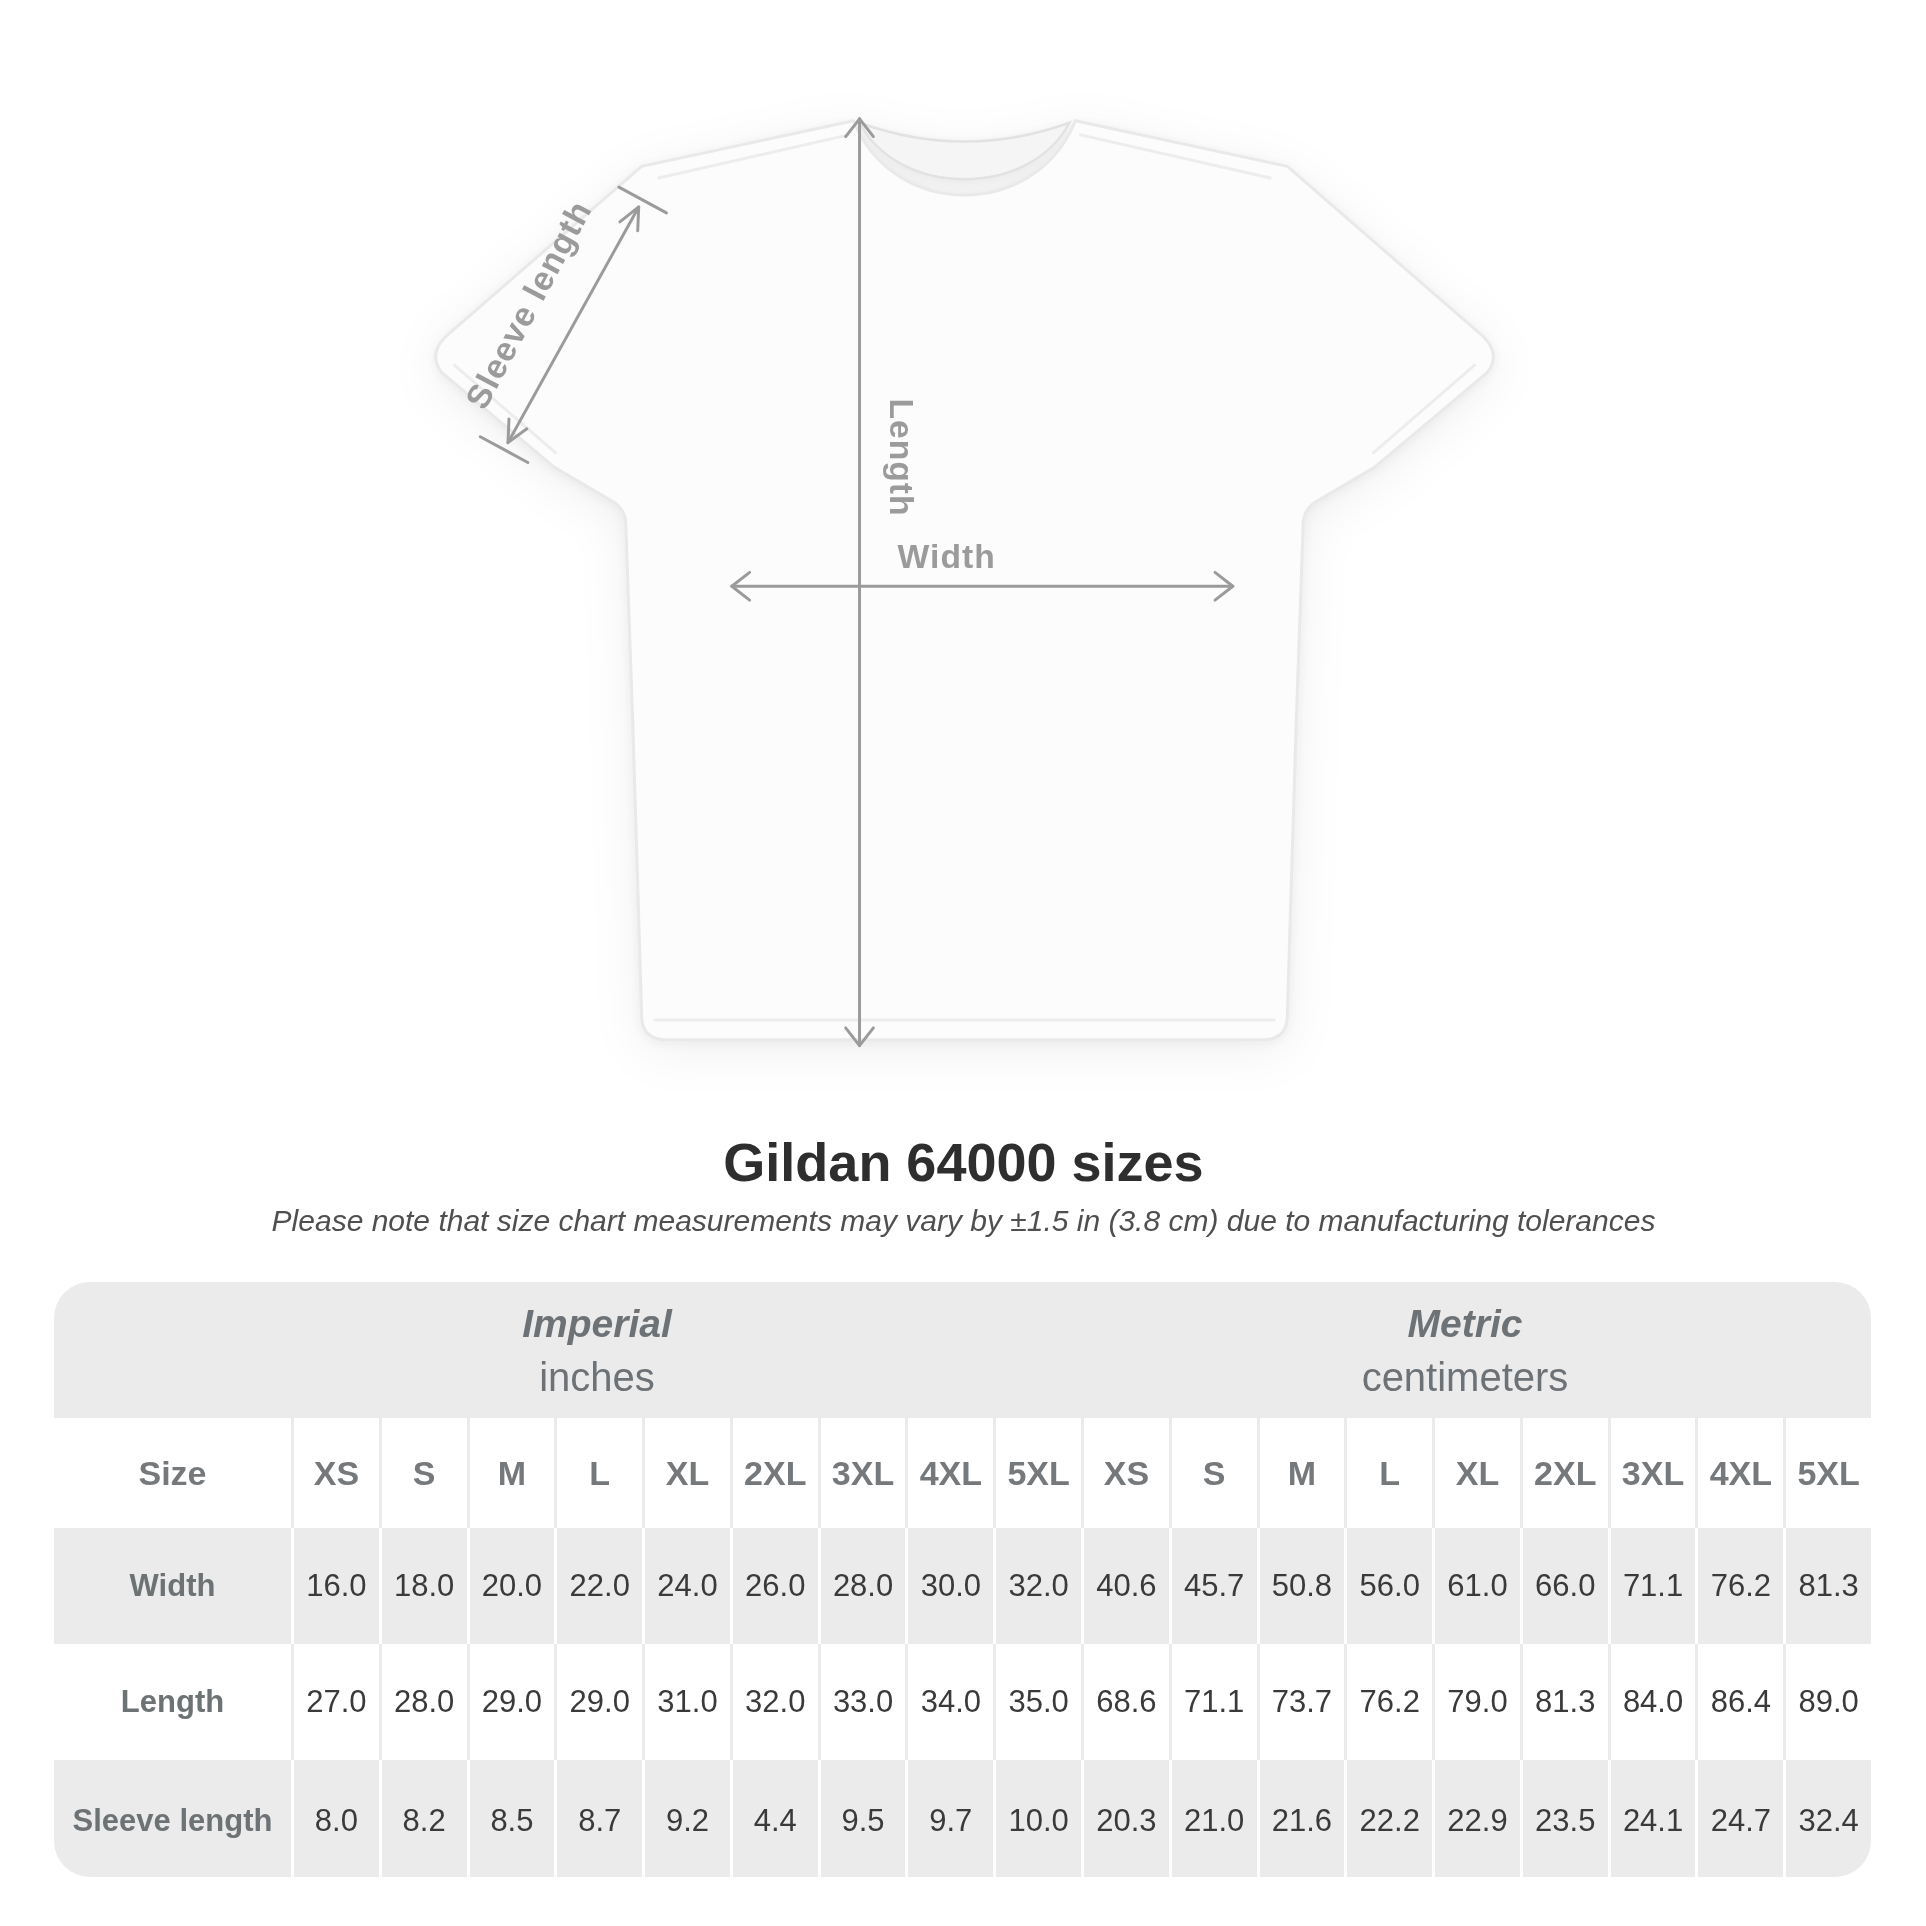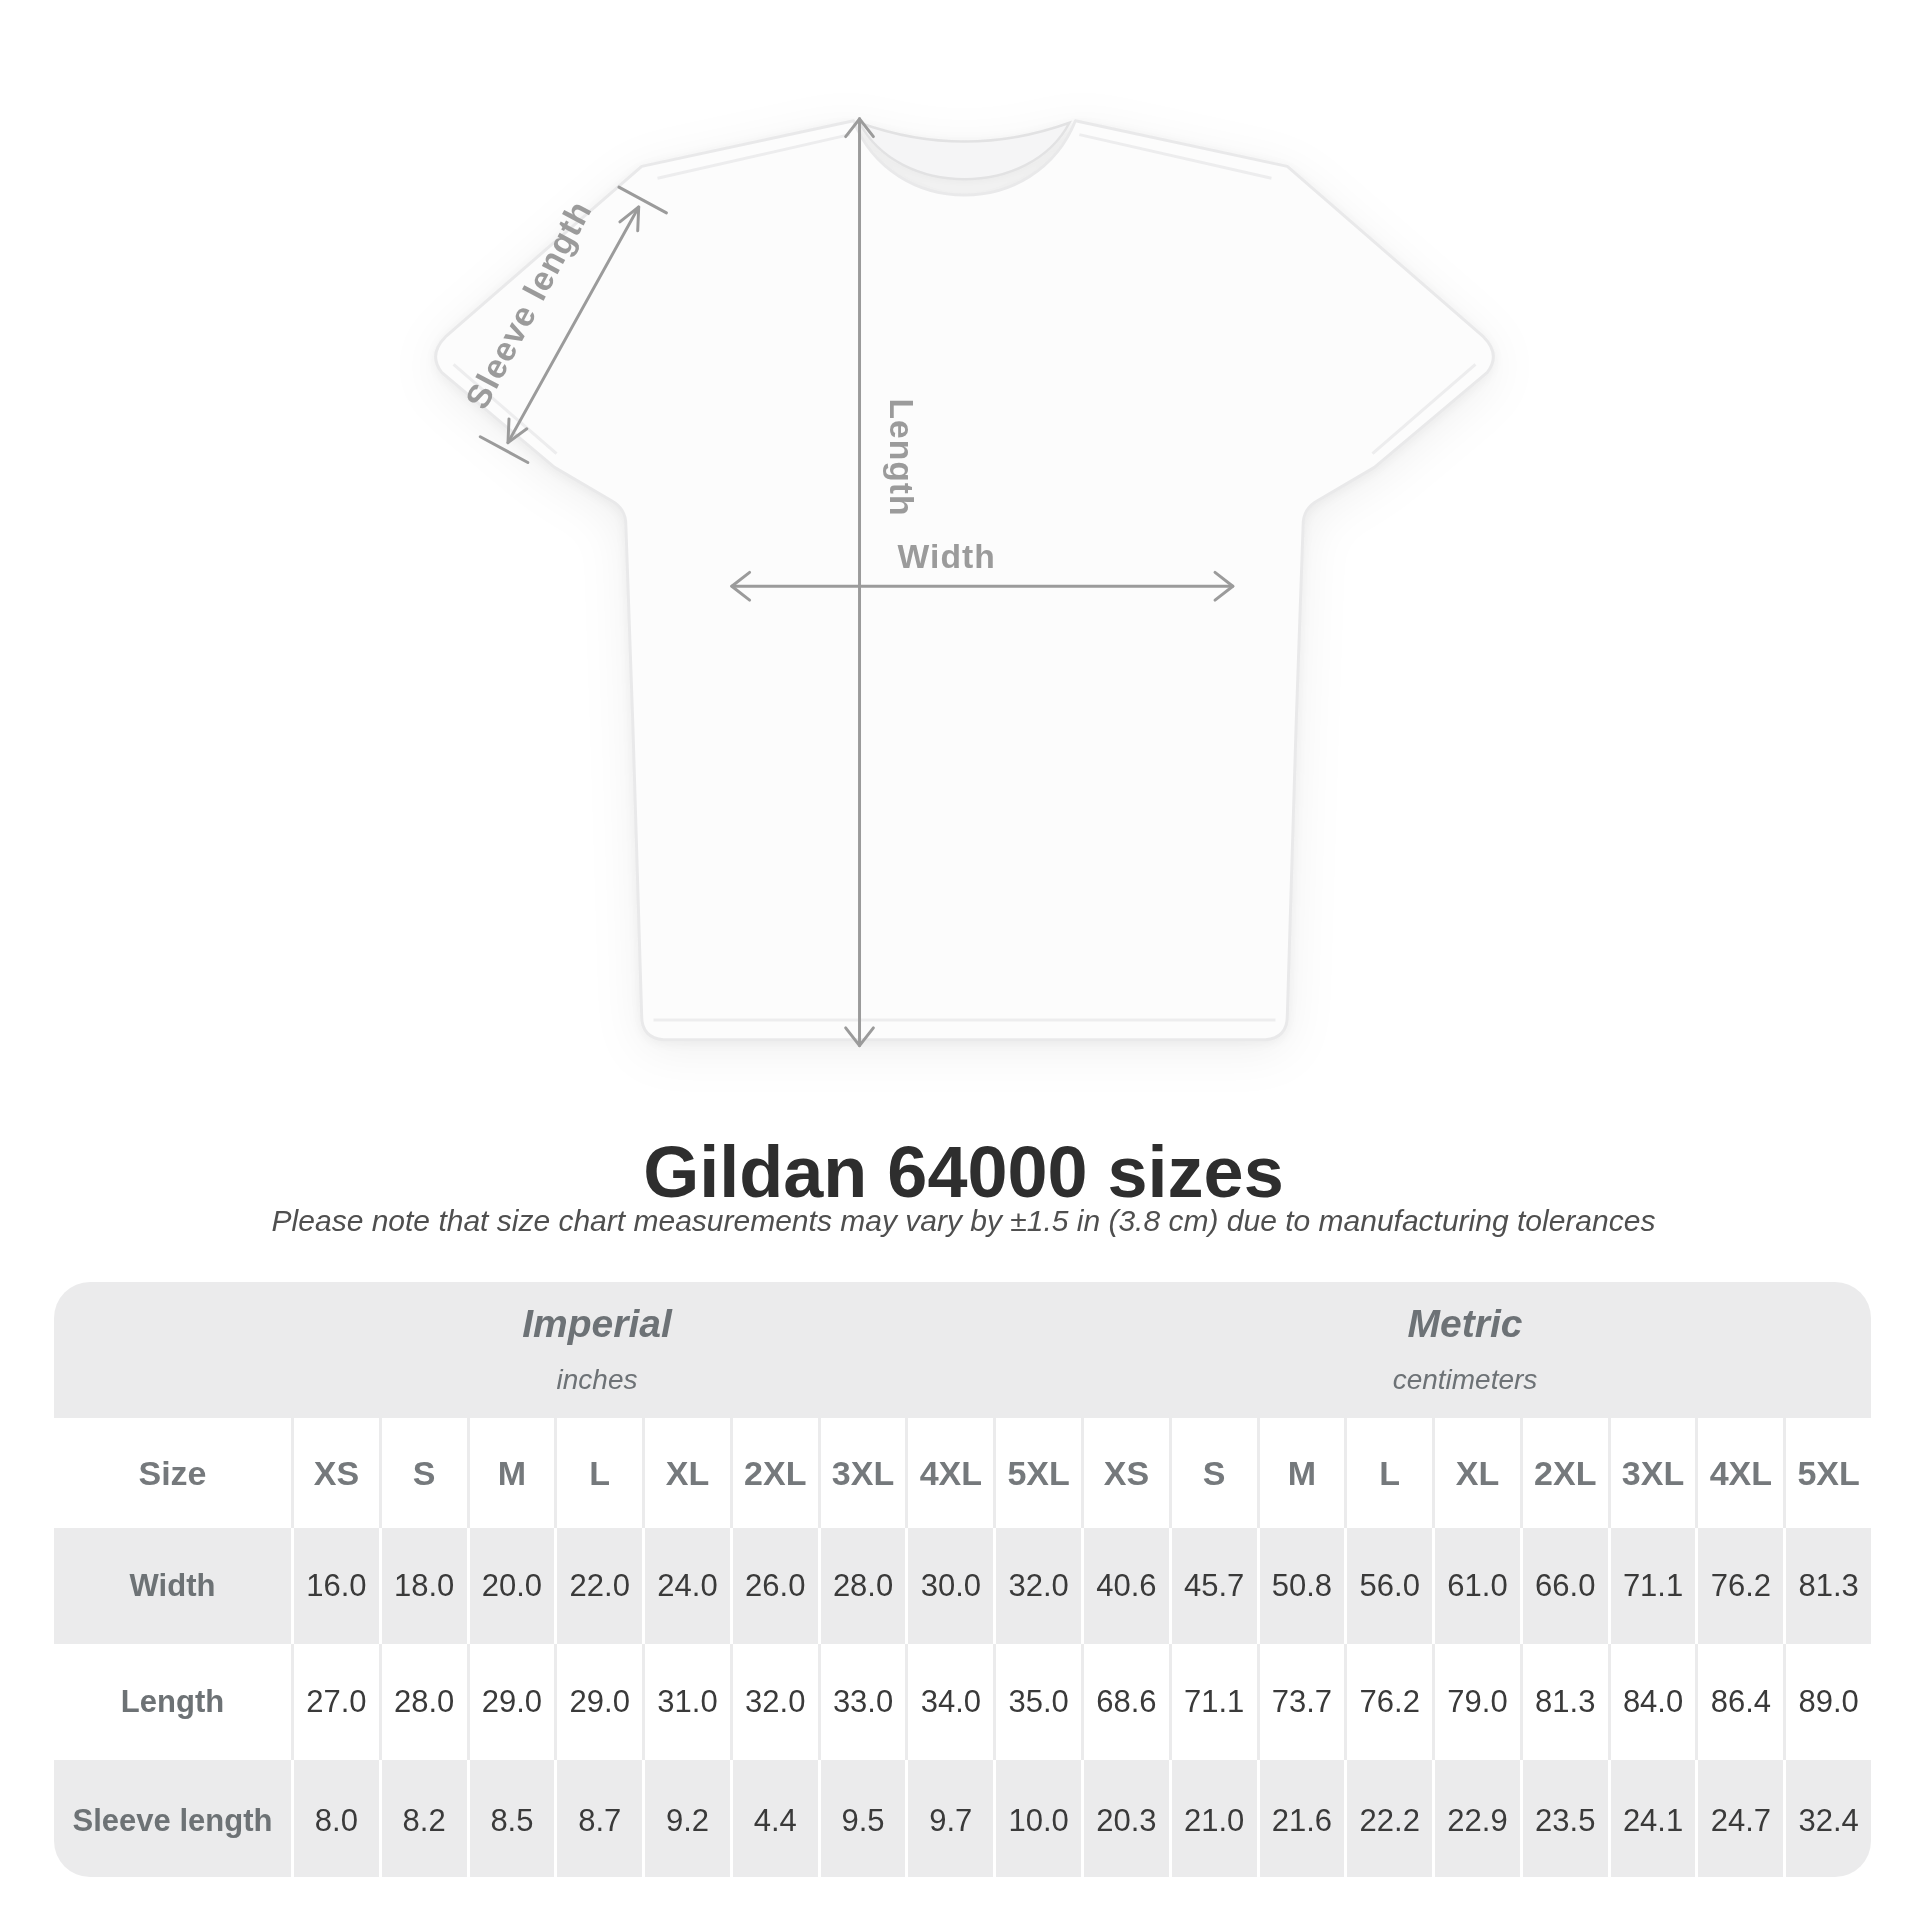--- a/index.html
+++ b/index.html
@@ -10,32 +10,32 @@
   
   .shirt-wrap{position:absolute;left:0;top:0;width:1927px;height:1114px;}
   .tee-body{fill:#fcfcfc;stroke:#e9e9ea;stroke-width:3;stroke-linejoin:round;}
   .tee-shadow{filter:drop-shadow(0 10px 24px rgba(0,0,0,0.06)) drop-shadow(0 2px 6px rgba(0,0,0,0.05));}
   .collar-open{fill:#f5f5f6;stroke:#e2e2e3;stroke-width:2.5;}
   .seam{stroke:#ededee;stroke-width:3;fill:none;}
   .dim{stroke:#9b9b9b;stroke-width:3;fill:none;stroke-linecap:round;stroke-linejoin:round;}
   .dim-text{fill:#9b9b9b;font-weight:bold;font-size:34px;letter-spacing:1px;}
   
   .page-title{position:absolute;left:0;top:1131px;width:100%;text-align:center;
-    font-size:72px;font-weight:bold;color:#2e2e2e;}
+    font-size:54px;font-weight:bold;color:#2e2e2e;}
   .page-subtitle{position:absolute;left:0;top:1204px;width:100%;text-align:center;
     font-size:30px;font-style:italic;color:#4f4f4f;}
   
   .size-table{position:absolute;left:54px;top:1282px;width:1817px;height:595px;
     border-radius:36px;overflow:hidden;}
   .unit-band{position:relative;height:136px;background:#ebebec;}
   .unit-group{position:absolute;top:20px;transform:translateX(-50%);text-align:center;color:#6d7276;}
   .unit-group.imperial{left:543px;}
   .unit-group.metric{left:1411px;}
   .unit-title{font-size:39px;font-weight:bold;font-style:italic;}
-  .unit-sub{font-size:28px;font-style:italic;margin-top:18px;}
+  .unit-sub{font-size:40px;margin-top:9px;}
   .trow{display:grid;grid-template-columns:237px repeat(18,1fr);width:100%;}
   .trow.sizes{height:110px;background:#ffffff;}
   .trow.white{height:116px;background:#ffffff;}
   .trow.gray{height:116px;background:#ebebec;}
   .trow:last-child{height:122px;}
   .cell{display:flex;align-items:center;justify-content:center;}
   .cell.head{font-weight:bold;color:#75797c;font-size:34px;}
   .cell.label{font-weight:bold;color:#6d7275;font-size:31px;}
   .cell.val{color:#3a3a3a;font-size:31px;}
   .trow.sizes .cell + .cell{border-left:3px solid #ebebec;}

